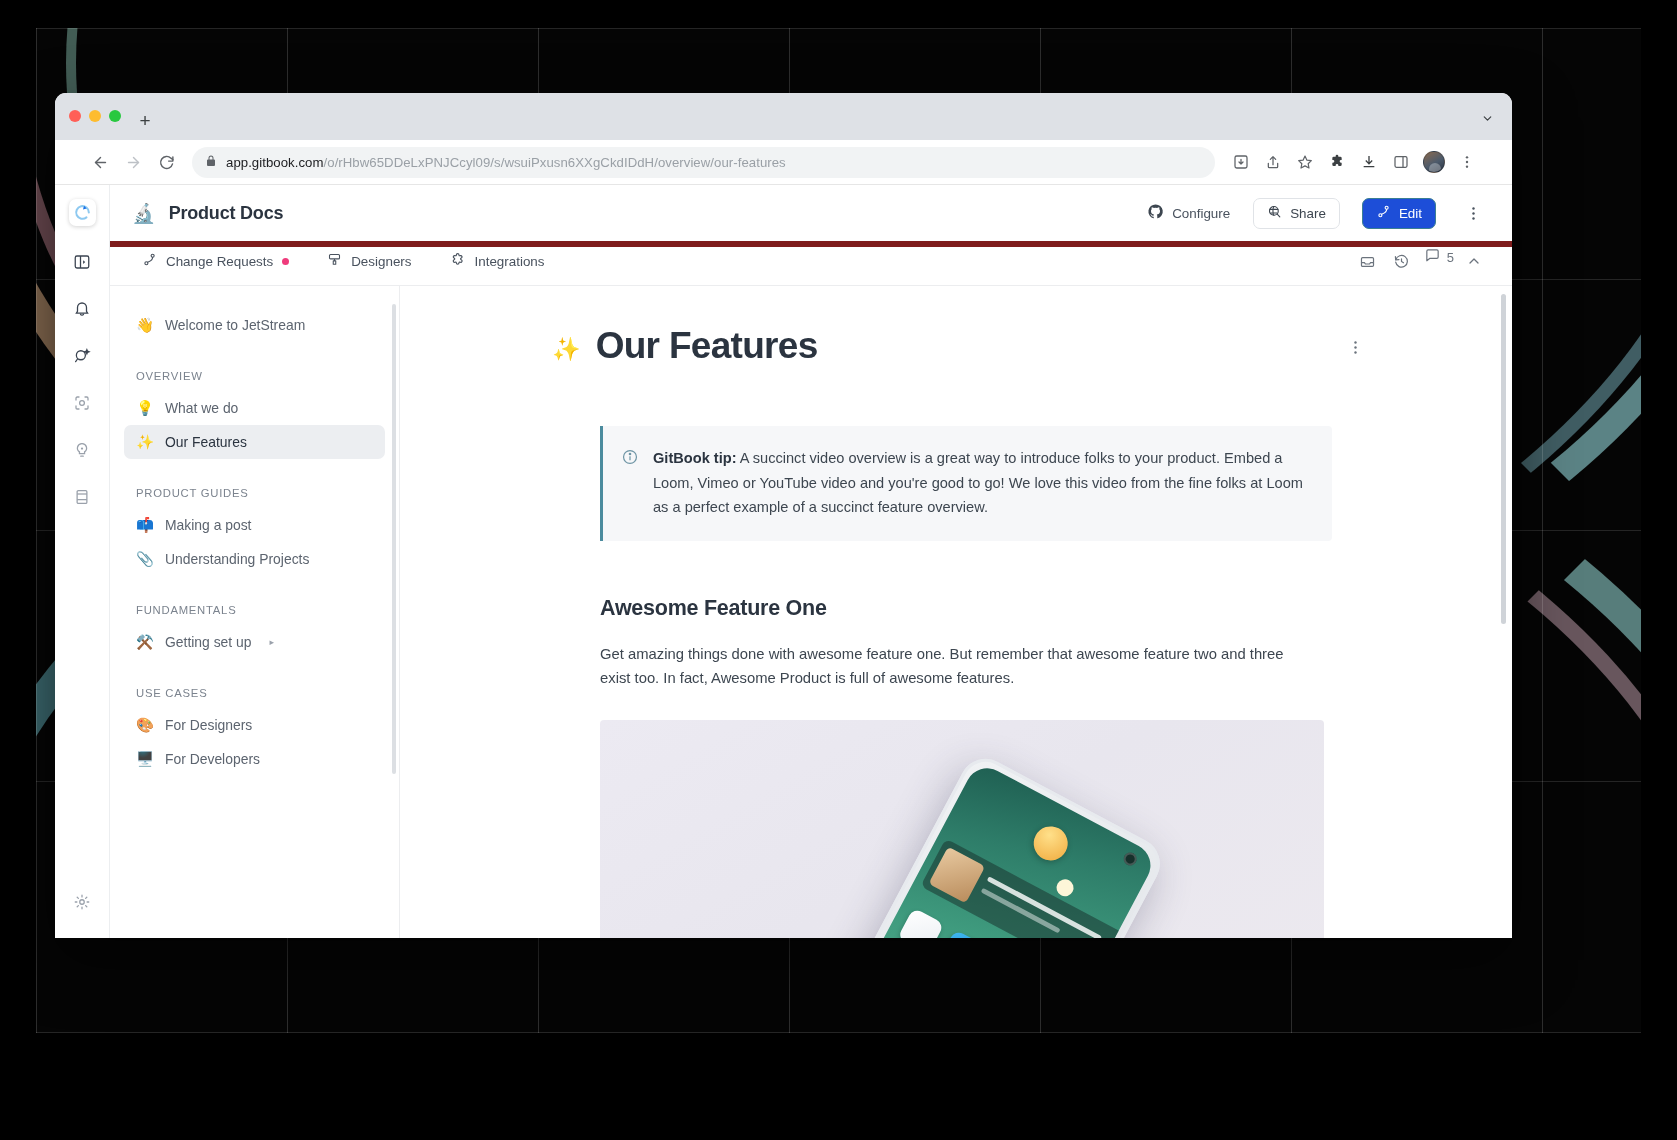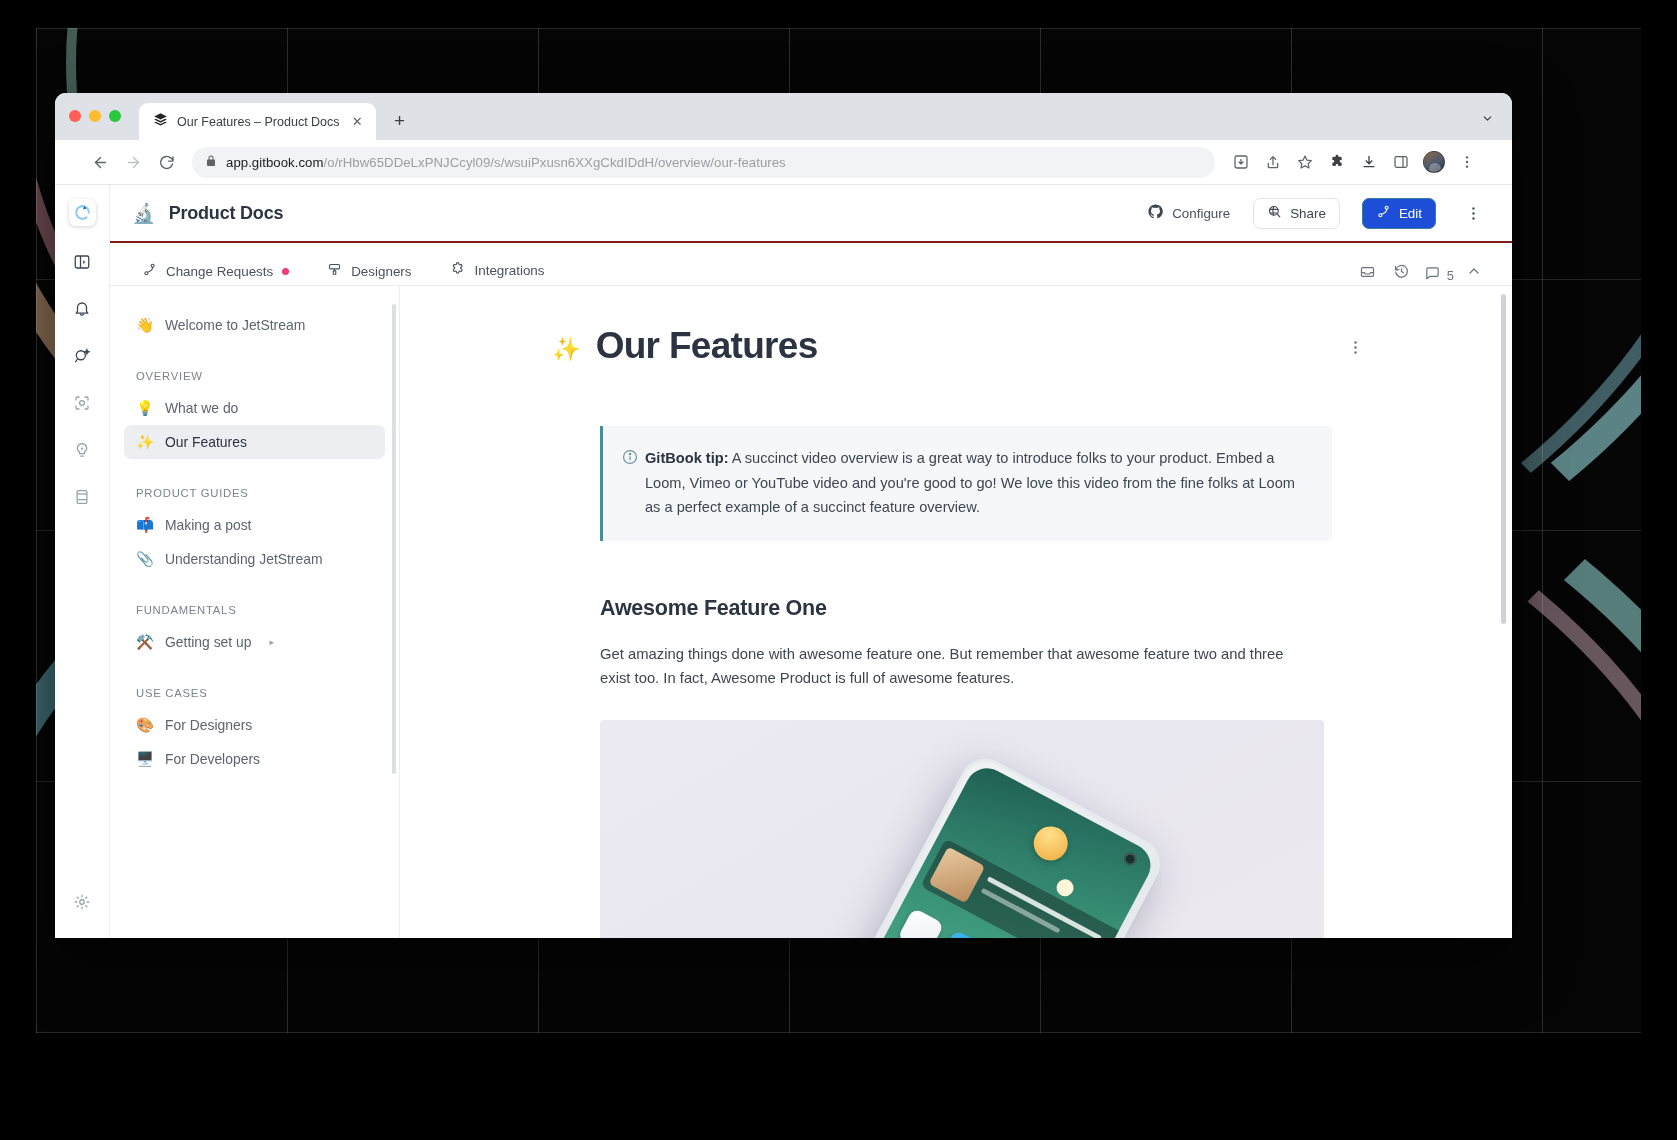--- a/index.html
+++ b/index.html
@@ -273,24 +273,24 @@
   }
   .hdr-kebab {
     width: 26px; height: 26px; margin-left: 11px;
     display: flex; align-items: center; justify-content: center;
     color: #49525e;
   }
 
   
   .subbar {
     height: 45px;
-    border-top: 2px solid #7f1d1d;
+    border-top: 6px solid #7f1d1d;
     border-bottom: 1px solid #ecedef;
     display: flex;
-    align-items: flex-end;
+    align-items: flex-start;
     padding: 0 24px 0 22px;
     flex: 0 0 auto;
   }
   .sub-item {
     display: flex; align-items: center; gap: 9px;
     font-size: 13.4px; color: #49525e;
     padding: 5px 10px; margin-right: 18px;
     border-radius: 6px;
   }
   .pinkdot { width: 7px; height: 7px; border-radius: 50%; background: #ef3b7c; }
@@ -377,21 +377,21 @@
     color: #6b737d;
   }
 
   .callout {
     margin: 58px 0 0 48px;
     background: #f6f7f9;
     border-left: 3px solid #4b8b9e;
     border-radius: 0 4px 4px 0;
     padding: 20px 24px 22px 18px;
     display: flex;
-    gap: 6px;
+    gap: 14px;
   }
   .callout-icon { color: #6d94a4; flex: 0 0 auto; margin-top: 2px; }
   .callout-text {
     font-size: 14.6px;
     line-height: 1.66;
     color: #3d4650;
   }
   .callout-text b { font-weight: 700; color: #2b3440; }
 
   .h2 {
@@ -503,31 +503,20 @@
     <div class="arc arc-bot3"></div>
   </div>
 
   <div id="browser">
 
     <div class="tabstrip">
       <div class="traffic">
         <div class="dot red"></div>
         <div class="dot yellow"></div>
         <div class="dot green"></div>
-      </div>
-      <div class="tab">
-        <span>
-          <svg width="15" height="15" viewBox="0 0 24 24" fill="#252525">
-            <path d="M12 2 2 7l10 5 10-5-10-5z"></path>
-            <path d="M2 12l10 5 10-5-2.4-1.2L12 14.4 4.4 10.8 2 12z"></path>
-            <path d="M2 16.6l10 5 10-5-2.4-1.2L12 19l-7.6-3.6-2.4 1.2z"></path>
-          </svg>
-        </span>
-        <span class="tab-title">Our Features – Product Docs</span>
-        <span class="tab-close">✕</span>
       </div>
       <div class="newtab">+</div>
       <div class="tabstrip-chevron">
         <svg width="13" height="13" viewBox="0 0 24 24" fill="none" stroke="currentColor" stroke-width="2.2" stroke-linecap="round" stroke-linejoin="round">
             <polyline points="6 9 12 15 18 9"></polyline>
           </svg>
       </div>
     </div>
 
     <div class="omnirow">
@@ -794,21 +783,21 @@
               <span>Our Features</span>
             </div>
 
             <div class="nav-section">PRODUCT GUIDES</div>
             <div class="nav-item">
               <span class="nav-emoji">📫</span>
               <span>Making a post</span>
             </div>
             <div class="nav-item">
               <span class="nav-emoji">📎</span>
-              <span>Understanding JetStream</span>
+              <span>Understanding Projects</span>
             </div>
 
             <div class="nav-section">FUNDAMENTALS</div>
             <div class="nav-item">
               <span class="nav-emoji">⚒️</span>
               <span>Getting set up</span>
               <span class="nav-caret">▸</span>
             </div>
 
             <div class="nav-section">USE CASES</div>

